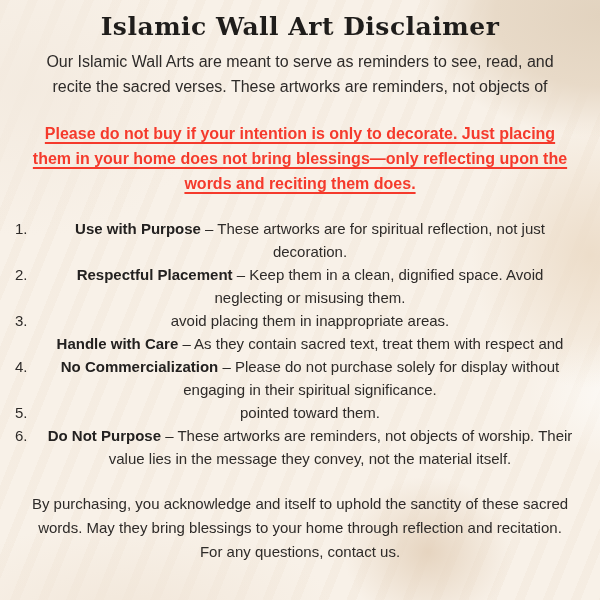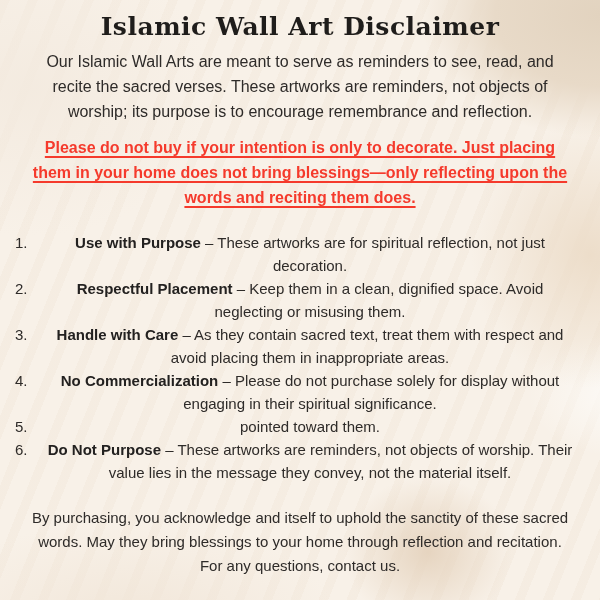--- a/index.html
+++ b/index.html
@@ -33,21 +33,21 @@
   }
   .para { text-align: center; }
   .para .line { white-space: nowrap; }
   .intro {
     margin-top: 8px;
     font-size: 16px;
     line-height: 25px;
     color: #2e2b29;
   }
   .warning {
-    margin-top: 11px;
+    margin-top: 22px;
     font-size: 16px;
     line-height: 25px;
     font-weight: 700;
     color: #f53a2c;
   }
   .warning .line {
     text-decoration: underline;
     text-decoration-thickness: 2px;
     text-underline-offset: 3px;
   }
@@ -80,21 +80,20 @@
 </head>
 <body>
 
 <div class="page">
 
   <h1 class="title">Islamic Wall Art Disclaimer</h1>
 
   <div class="para intro">
     <div class="line">Our Islamic Wall Arts are meant to serve as reminders to see, read, and</div>
     <div class="line">recite the sacred verses. These artworks are reminders, not objects of</div>
-    <div class="line">worship; its purpose is to encourage remembrance and reflection.</div>
   </div>
 
   <div class="para warning">
     <div class="line">Please do not buy if your intention is only to decorate. Just placing</div>
     <div class="line">them in your home does not bring blessings—only reflecting upon the</div>
     <div class="line">words and reciting them does.</div>
   </div>
 
   <div class="rules">
 
@@ -105,22 +104,22 @@
     </div>
 
     <div class="rule">
       <span class="num">2.</span>
       <div class="rline"><strong>Respectful Placement</strong><span> – Keep them in a clean, dignified space. Avoid</span></div>
       <div class="rline">neglecting or misusing them.</div>
     </div>
 
     <div class="rule">
       <span class="num">3.</span>
+      <div class="rline">avoid placing them in inappropriate areas.</div>
       <div class="rline"><strong>Handle with Care</strong><span> – As they contain sacred text, treat them with respect and</span></div>
-      <div class="rline">avoid placing them in inappropriate areas.</div>
     </div>
 
     <div class="rule">
       <span class="num">4.</span>
       <div class="rline"><strong>No Commercialization</strong><span> – Please do not purchase solely for display without</span></div>
       <div class="rline">engaging in their spiritual significance.</div>
     </div>
 
     <div class="rule">
       <span class="num">5.</span>

